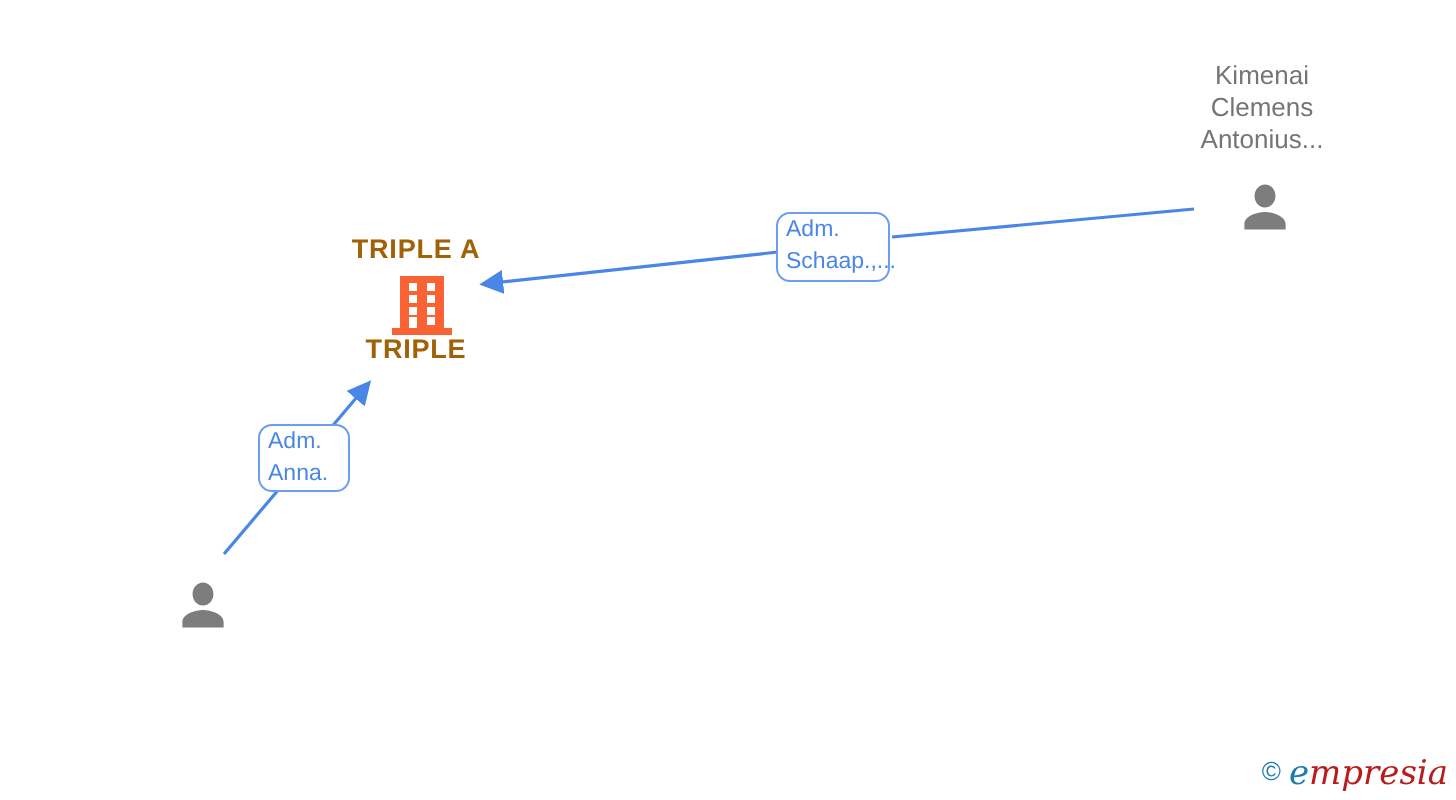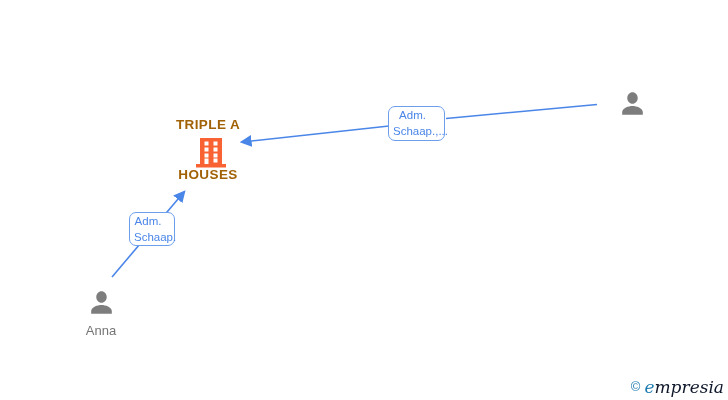--- a/index.html
+++ b/index.html
@@ -35,93 +35,96 @@
   }
   .edge-label {
     position: absolute;
     box-sizing: border-box;
     background: #ffffff;
     border: 1.5px solid #6d9eeb;
     border-radius: 7px;
     color: #4a86e8;
     font-size: 11.5px;
     line-height: 15.5px;
-    text-align: center;
     padding: 1px 12px 0 4px;
   }
   .watermark {
     position: absolute;
     right: 4px;
     bottom: 3px;
     white-space: nowrap;
   }
   .watermark .copy {
     color: #1d7bb0;
     font-size: 13px;
     vertical-align: 2px;
     margin-right: 4px;
   }
   .watermark .brand {
     font-family: "DejaVu Serif", serif;
     font-style: italic;
     font-size: 17px;
   }
   .watermark .brand-initial { color: #1d7bb0; }
-  .watermark .brand-rest { color: #0f172a; }
+  .watermark .brand-rest { color: #b91c1c; }
 </style>
 </head>
 <body>
 
 <div class="canvas">
 
   <svg class="edges" width="728" height="400" viewBox="0 0 728 400">
     <defs>
       <marker id="arrowhead" viewBox="0 0 10 10" refX="8" refY="5" markerWidth="7.5" markerHeight="7.5" orient="auto-start-reverse">
         <path d="M0,0 L10,5 L0,10 z" fill="#4a86e8"></path>
       </marker>
     </defs>
     <line x1="597" y1="104.5" x2="446" y2="118.5" stroke="#4a86e8" stroke-width="1.6"></line>
     <line x1="389" y1="126" x2="242" y2="142" stroke="#4a86e8" stroke-width="1.6" marker-end="url(#arrowhead)"></line>
     <line x1="112" y1="277" x2="184" y2="192" stroke="#4a86e8" stroke-width="1.6" marker-end="url(#arrowhead)"></line>
   </svg>
 
   <div class="abs company-label" style="left:156px; top:84px; width:104px;">
     <div>TRIPLE A</div>
-    <div>HOUSES</div>
+    <div>TRIPLE</div>
   </div>
   <svg class="abs" style="left:195px; top:137px;" width="32" height="32" viewBox="0 0 32 32">
     <rect x="1" y="27" width="30" height="3.5" fill="#f96232"></rect>
     <rect x="5" y="1" width="22" height="26" fill="#f96232"></rect>
     <rect x="9.5" y="4.5" width="4" height="4" fill="#ffffff"></rect>
     <rect x="9.5" y="10.5" width="4" height="4" fill="#ffffff"></rect>
     <rect x="9.5" y="16.5" width="4" height="4" fill="#ffffff"></rect>
     <rect x="9.5" y="21.5" width="4" height="5.5" fill="#ffffff"></rect>
     <rect x="18.5" y="4.5" width="4" height="4" fill="#ffffff"></rect>
     <rect x="18.5" y="10.5" width="4" height="4" fill="#ffffff"></rect>
     <rect x="18.5" y="16.5" width="4" height="4" fill="#ffffff"></rect>
     <rect x="18.5" y="21.5" width="4" height="4" fill="#ffffff"></rect>
   </svg>
 
+  <div class="abs person-label" style="left:579px; top:30px; width:104px;">
+    <div>Kimenai</div>
+    <div>Clemens</div>
+    <div>Antonius...</div>
+  </div>
   <svg class="abs" style="left:616px; top:87px;" width="33" height="33" viewBox="0 0 24 24">
     <path fill="#7d7d7d" d="M12 12.2c2.1 0 3.8-1.9 3.8-4.2S14.1 3.8 12 3.8 8.2 5.7 8.2 8s1.7 4.2 3.8 4.2zm0 1.6c-2.8 0-7.5 1.5-7.5 4.4v2h15v-2c0-2.9-4.7-4.4-7.5-4.4z"></path>
   </svg>
 
   <svg class="abs" style="left:85px; top:286px;" width="33" height="33" viewBox="0 0 24 24">
     <path fill="#7d7d7d" d="M12 12.2c2.1 0 3.8-1.9 3.8-4.2S14.1 3.8 12 3.8 8.2 5.7 8.2 8s1.7 4.2 3.8 4.2zm0 1.6c-2.8 0-7.5 1.5-7.5 4.4v2h15v-2c0-2.9-4.7-4.4-7.5-4.4z"></path>
   </svg>
   <div class="abs person-label" style="left:49px; top:323px; width:104px;">
-    <div>Anna</div>
   </div>
 
   <div class="edge-label" style="left:388px; top:106px; width:57px; height:35px;">
     <div>Adm.</div>
     <div>Schaap.,...</div>
   </div>
   <div class="edge-label" style="left:129px; top:212px; width:46px; height:34px;">
     <div>Adm.</div>
-    <div>Schaap.</div>
+    <div>Anna.</div>
   </div>
 
   <div class="watermark">
     <span class="copy">©</span><span class="brand"><span class="brand-initial">e</span><span class="brand-rest">mpresia</span></span>
   </div>
 
 </div>
 
 </body></html>

